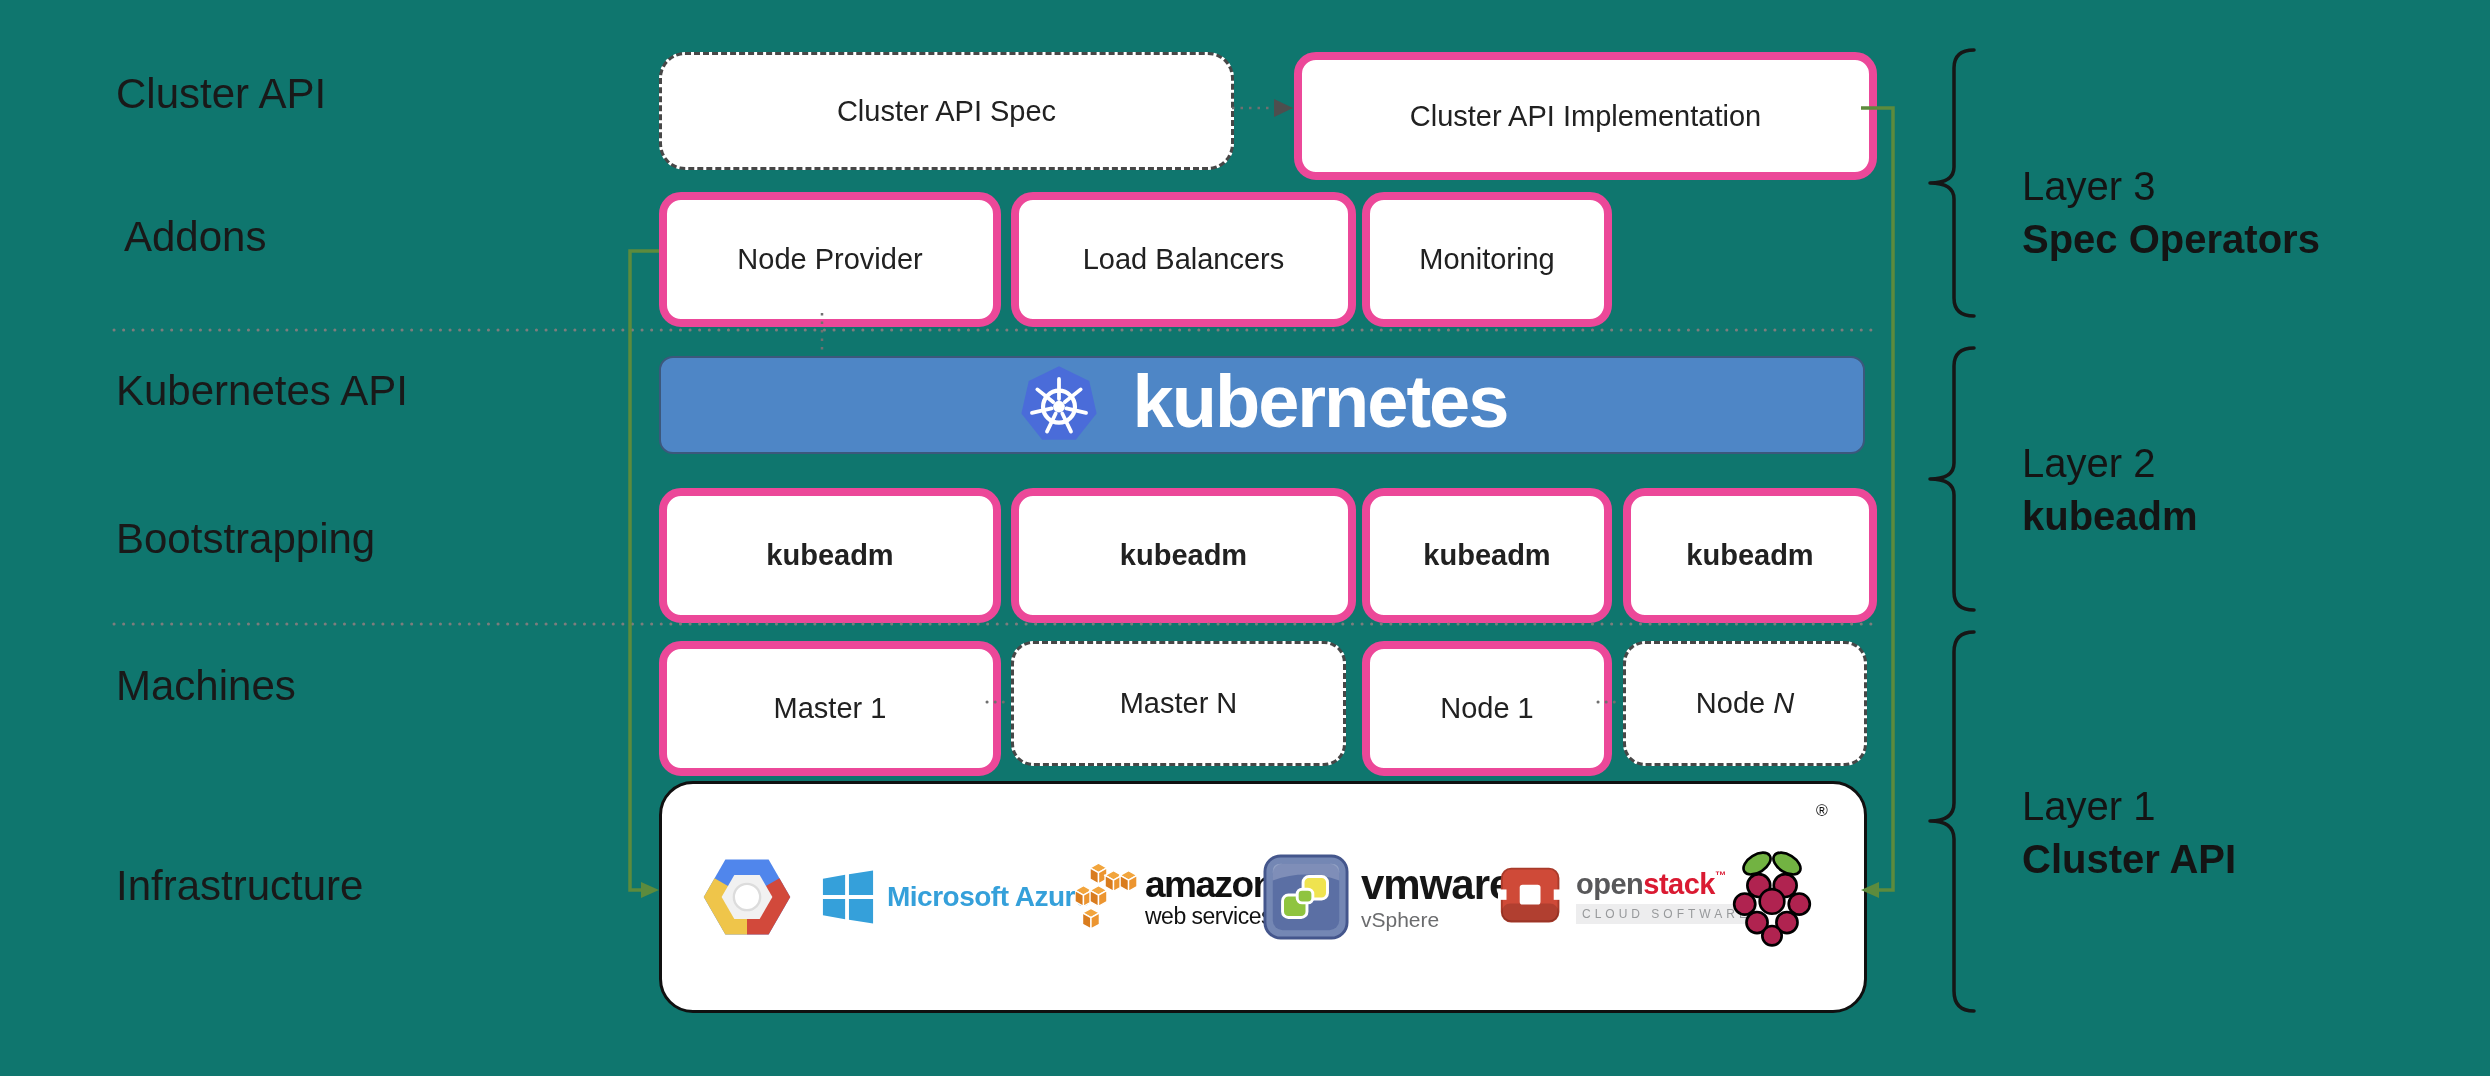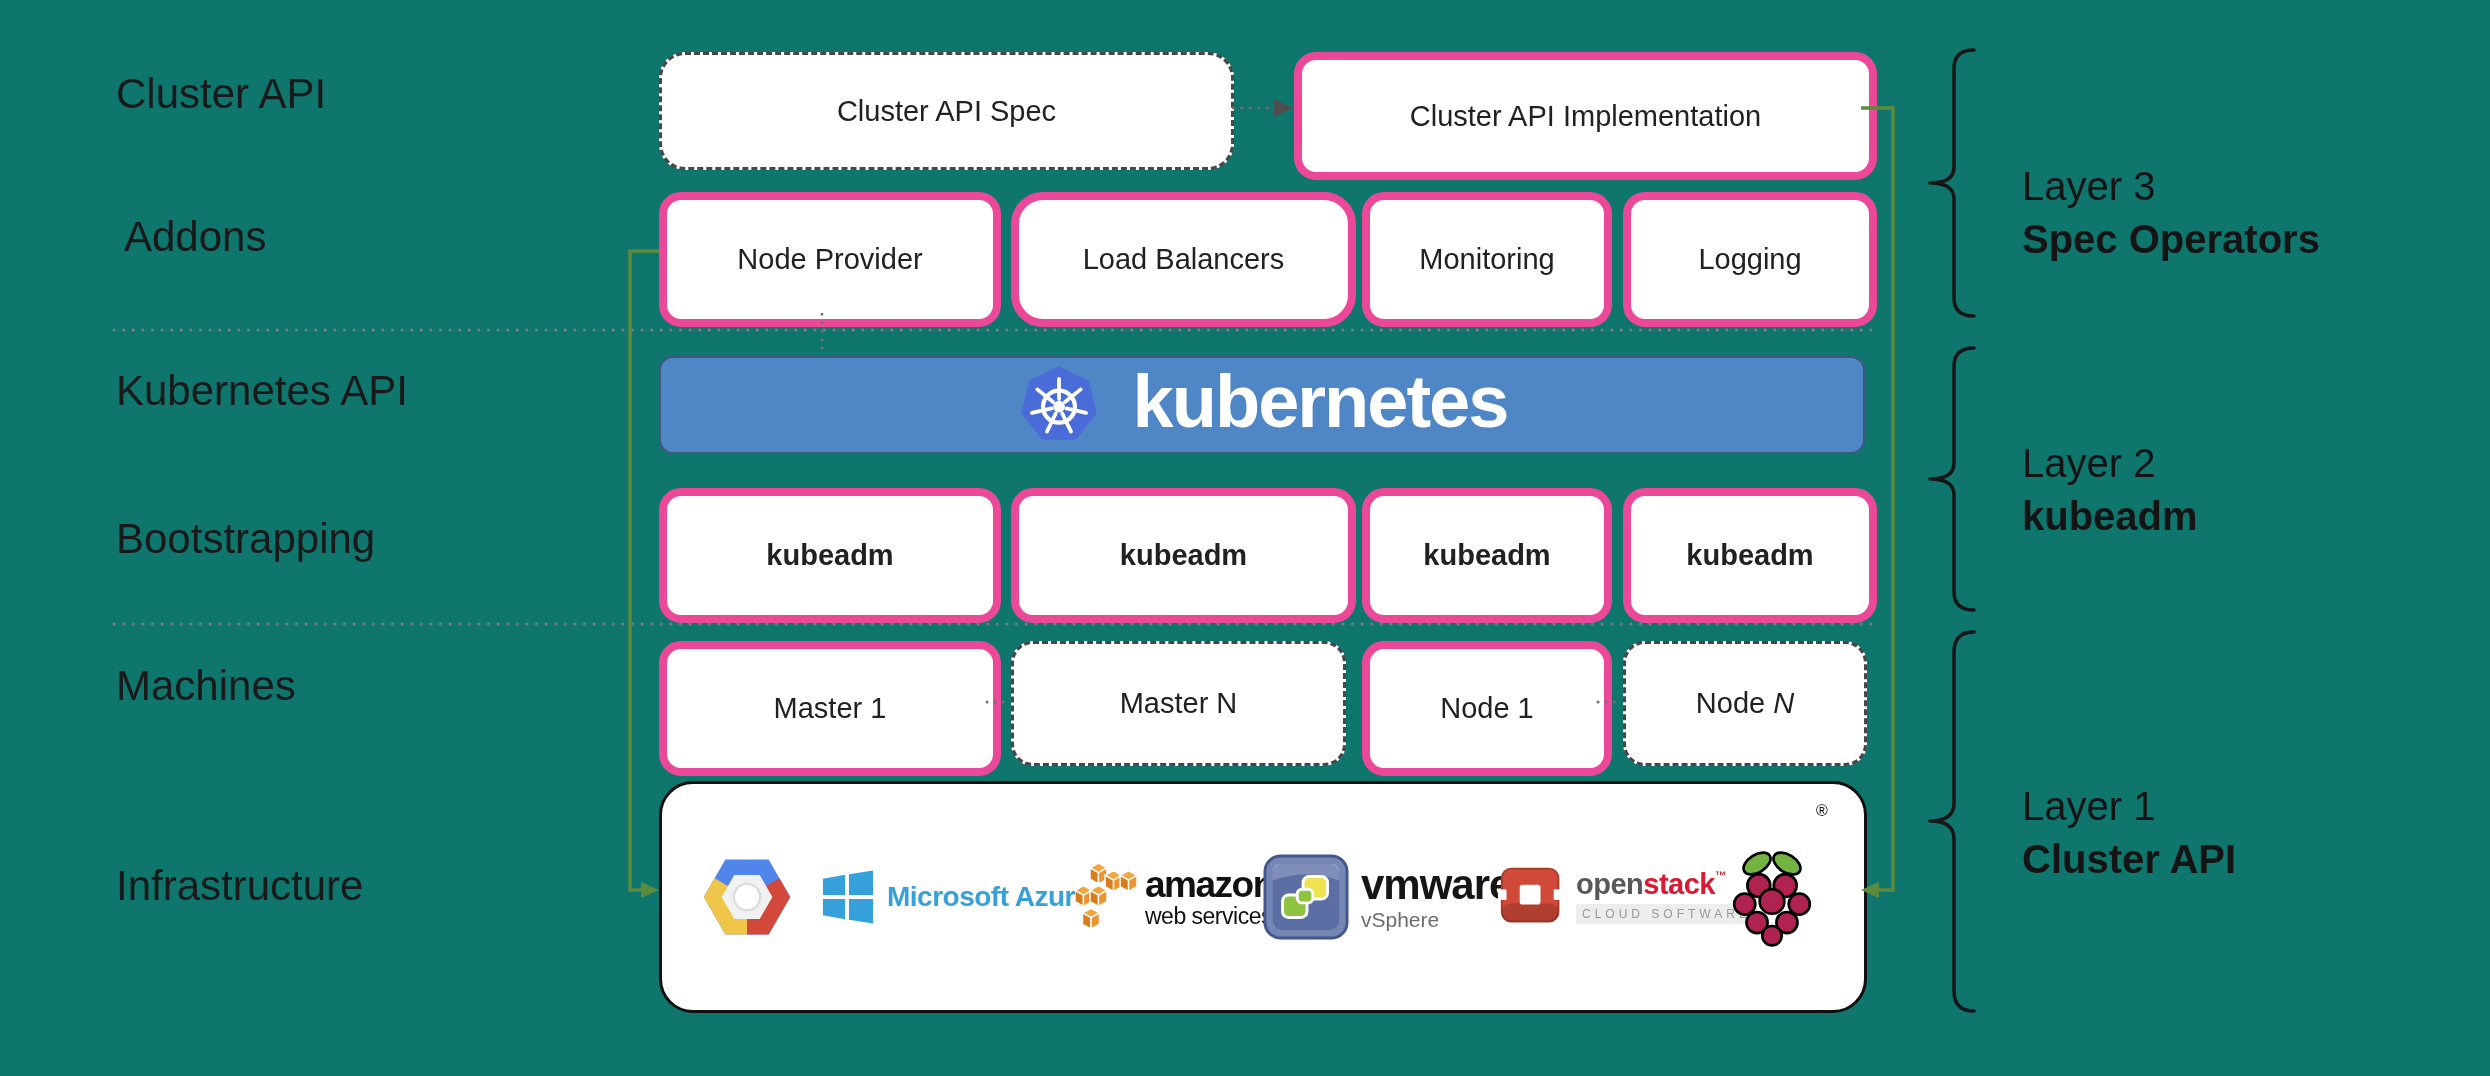--- a/index.html
+++ b/index.html
@@ -79,28 +79,25 @@
   <div class="box dashed" style="left:659px;top:52px;width:569px;height:112px;border-radius:26px;">
     <span>Cluster API Spec</span>
   </div>
   <div class="box" style="left:1294px;top:52px;width:567px;height:112px;">
     <span>Cluster API Implementation</span>
   </div>
 
   <div class="box" style="left:659px;top:192px;width:326px;height:119px;">
     <span>Node Provider</span>
   </div>
-  <div class="box" style="left:1011px;top:192px;width:329px;height:119px;border-radius:32px;">
+  <div class="box" style="left:1011px;top:192px;width:329px;height:119px;">
     <span>Load Balancers</span>
   </div>
   <div class="box" style="left:1362px;top:192px;width:234px;height:119px;">
     <span>Monitoring</span>
-  </div>
-  <div class="box" style="left:1623px;top:192px;width:238px;height:119px;">
-    <span>Logging</span>
   </div>
 
   <div class="banner">
     <svg width="84" height="88" viewBox="0 0 100 100">
       <polygon points="50,4 86,21.3 94.8,60.2 70,91.4 30,91.4 5.2,60.2 14,21.3" style="fill:var(--k8s-logo-blue)"></polygon>
       <g stroke="#ffffff" stroke-width="4.5" stroke-linecap="round">
         <line x1="50" y1="43" x2="50" y2="19"></line>
         <line x1="57" y1="46.4" x2="75.8" y2="31.4"></line>
         <line x1="58.8" y1="54" x2="82.2" y2="59.3"></line>
         <line x1="53.9" y1="60.1" x2="64.3" y2="81.7"></line>

